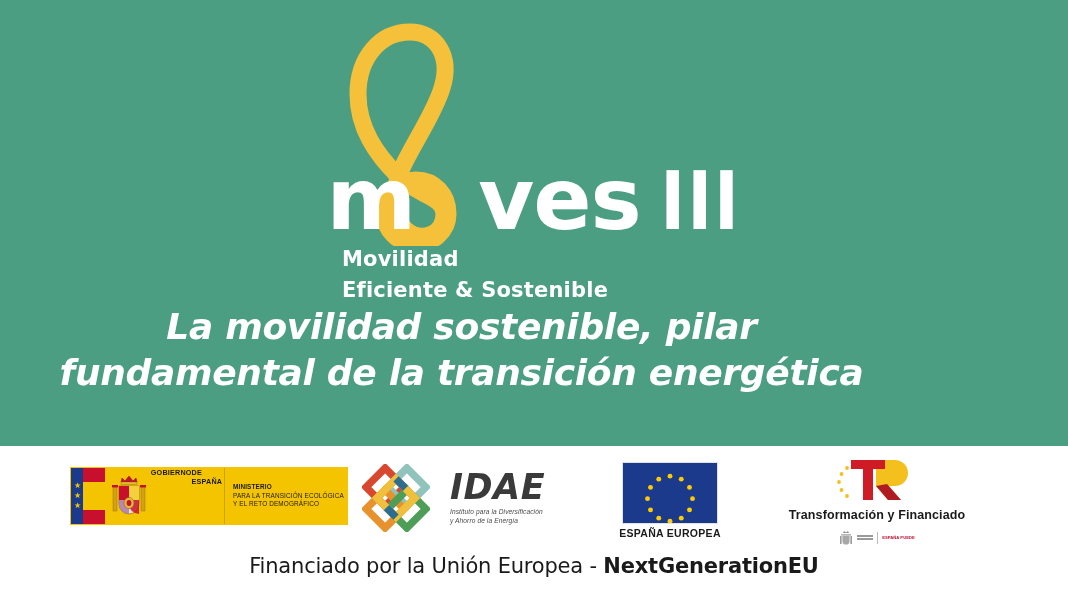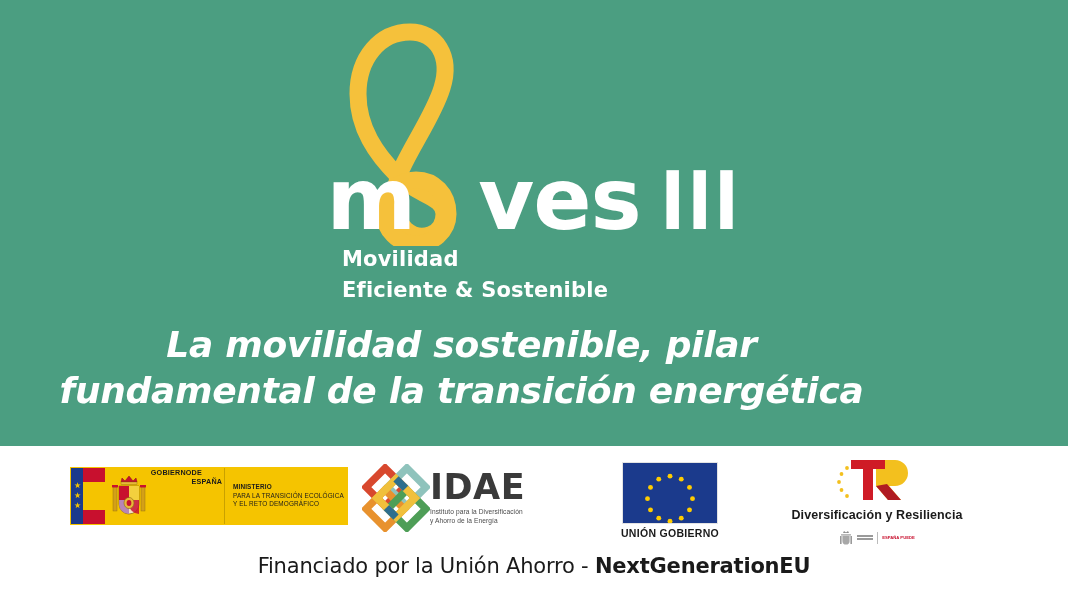--- a/index.html
+++ b/index.html
@@ -89,21 +89,21 @@
     line-height: 31px;
     color: #ffffff;
     letter-spacing: 0.2px;
     margin-left: 24px;
   }
 
   
   .tagline {
     position: absolute;
     left: 0;
-    top: 322px;
+    top: 304px;
     width: 923px;
     text-align: center;
     font-family: "DejaVu Sans", sans-serif;
     font-style: italic;
     font-weight: bold;
     font-size: 36px;
     line-height: 46px;
     color: #ffffff;
     letter-spacing: -0.3px;
     padding: 0 40px;
@@ -181,21 +181,21 @@
     position: absolute;
     left: 362px;
     top: 8px;
     width: 190px;
     height: 72px;
     display: flex;
     align-items: center;
   }
   .idae-emblem { width: 68px; height: 68px; }
   .idae-emblem svg { display: block; width: 68px; height: 68px; }
-  .idae-text { margin-left: 0; }
+  .idae-text { margin-left: 20px; font-style: italic; }
   .idae-text .idae-word {
     font-family: "DejaVu Sans", sans-serif;
     font-weight: bold;
     font-size: 35px;
     line-height: 35px;
     color: #3a3a3a;
     letter-spacing: 0.5px;
   }
   .idae-text .idae-sub {
     font-size: 6.6px;
@@ -415,21 +415,21 @@
               <circle cx="60" cy="58.8" r="2.6"></circle>
               <circle cx="48" cy="62" r="2.6"></circle>
               <circle cx="36" cy="58.8" r="2.6"></circle>
               <circle cx="27.2" cy="50" r="2.6"></circle>
               <circle cx="24" cy="38" r="2.6"></circle>
               <circle cx="27.2" cy="26" r="2.6"></circle>
               <circle cx="36" cy="17.2" r="2.6"></circle>
             </g>
           </svg>
         </div>
-        <div class="eu-caption">UNIÓN GOBIERNO</div>
+        <div class="eu-caption">ESPAÑA EUROPEA</div>
       </div>
 
       <div class="prtr-logo">
         <div class="prtr-mark">
           <svg width="92" height="48" viewBox="0 0 92 48" xmlns="http://www.w3.org/2000/svg" aria-hidden="true">
 
             <g fill="#f3c01e">
               <circle cx="16" cy="12" r="1.9"></circle>
               <circle cx="10.5" cy="18" r="1.9"></circle>
               <circle cx="8" cy="26" r="1.9"></circle>
@@ -438,21 +438,21 @@
             </g>
 
             <path d="M48 4 h16 a13 13 0 0 1 0 26 h-6 l12 14 h-13 L45 30 V4 Z" fill="#f3c01e"></path>
 
             <path d="M56 28 l14 16 h-13 L45 30 Z" fill="#b01b22"></path>
 
             <path d="M20 4 h34 v9 h-12 v31 h-10 V13 h-12 Z" fill="#cf1b26"></path>
           </svg>
         </div>
         <div class="prtr-text">
-          <div>Diversificación y Resiliencia</div>
+          <div>Transformación y Financiado</div>
         </div>
         <div class="prtr-gov">
           <svg width="14" height="16" viewBox="0 0 14 16" xmlns="http://www.w3.org/2000/svg" aria-hidden="true">
             <path d="M4 3 L5 1 L7 2.6 L9 1 L10 3 Z" fill="#8e8e8e"></path>
             <rect x="2" y="4.4" width="10" height="1" fill="#8e8e8e"></rect>
             <rect x="1" y="6" width="1.6" height="8" fill="#9a9a9a"></rect>
             <rect x="11.4" y="6" width="1.6" height="8" fill="#9a9a9a"></rect>
             <path d="M3.4 5.8 h7.2 v5.4 a3.6 3.6 0 0 1 -3.6 3.4 a3.6 3.6 0 0 1 -3.6 -3.4 Z" fill="#a8a8a8"></path>
           </svg>
           <div class="tiny-lines">
@@ -460,18 +460,18 @@
               <i></i>
           </div>
           <div class="tiny-sep"></div>
           <div class="tiny-ep">ESPAÑA PUEDE</div>
         </div>
       </div>
 
     </div>
 
     <div class="funding-line">
-      <span>Financiado por la Unión Ahorro - </span><span class="ngeu">NextGenerationEU</span>
+      <span>Financiado por la Unión Europea - </span><span class="ngeu">NextGenerationEU</span>
     </div>
 
   </div>
 
 </div>
 
 </body></html>

